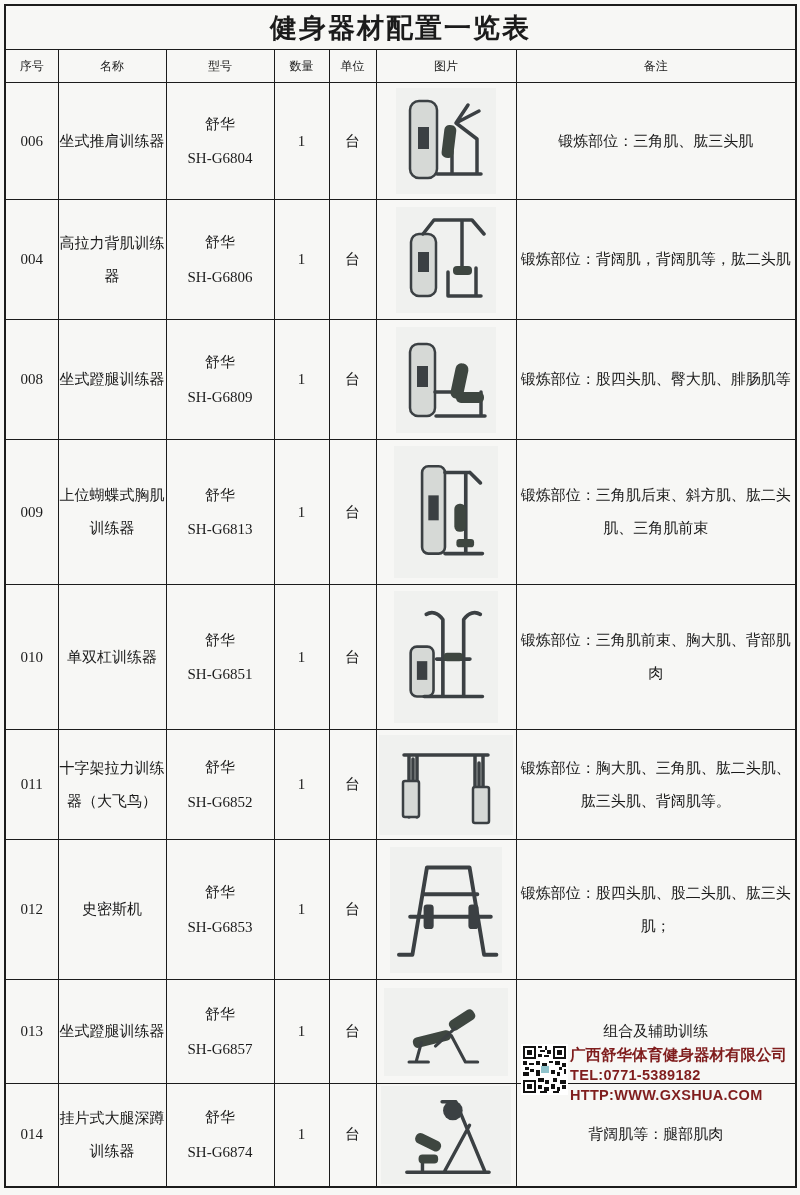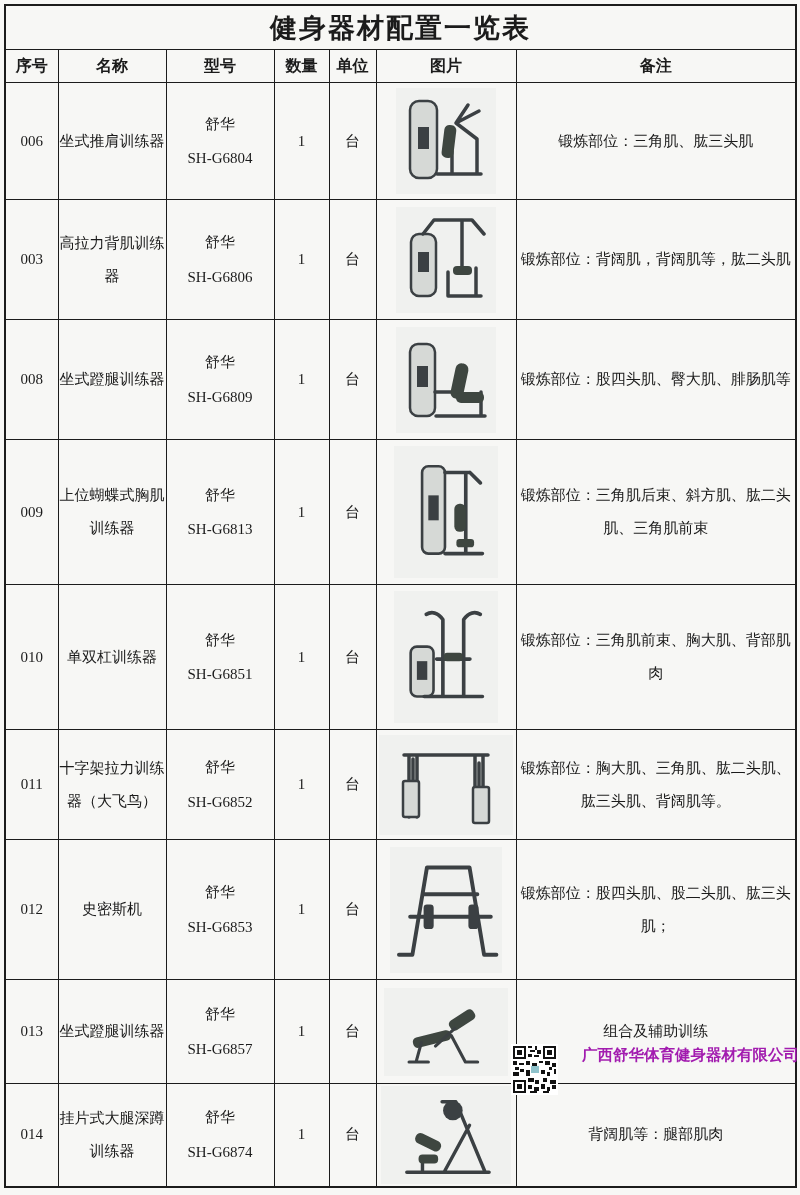--- a/index.html
+++ b/index.html
@@ -18,21 +18,21 @@
   }
   .sheet th,.sheet td{border:1px solid #1c1c1c;padding:0;overflow:hidden;}
 
   .title-cell{
     height:43px;text-align:center;vertical-align:middle;
     font-family:"Liberation Sans","DejaVu Sans",sans-serif;
     font-weight:bold;font-size:27px;letter-spacing:2px;
   }
   .header-row th{
     height:32px;text-align:center;vertical-align:middle;
-    font-size:16px;font-weight:bold;
+    font-size:12px;font-weight:normal;
   }
 
   .sheet td{text-align:center;vertical-align:middle;font-size:15px;line-height:2.2;}
   .c-name{padding:0 13px;line-height:2.3;}
   .c-model div{line-height:2.3;font-family:Liberation Serif, serif;}
   .c-remark{text-align:left;padding:0 9px 0 11px;line-height:2.45;}
 
   tbody tr:nth-child(1){height:117px;}
   tbody tr:nth-child(2){height:120px;}
   tbody tr:nth-child(3){height:120px;}
@@ -56,23 +56,23 @@
 
   
   .c-img .sh{fill:#d6d9d6;stroke:#3b4043;stroke-width:2.5;}
   .c-img .fr{fill:none;stroke:#3b4043;stroke-width:3.5;stroke-linecap:round;stroke-linejoin:round;}
   .c-img .frf{fill:#3b4043;}
   .c-img .pad{fill:#3e4640;}
 
   
   .watermark{
     position:absolute;left:511px;top:1044px;width:286px;
-    display:flex;gap:24px;align-items:flex-start;
+    display:flex;gap:2px;align-items:flex-start;
     font-family:"Liberation Sans","DejaVu Sans",sans-serif;
-    font-weight:bold;color:#a21caf;
+    font-weight:bold;color:#7f1d1d;justify-content:center;
   }
   .qr{width:47px;height:51px;flex:0 0 auto;background:#ffffff;}
   .qr svg{display:block;width:100%;height:100%;}
   .wm-text{display:flex;flex-direction:column;}
   .wm-company{font-size:15.5px;line-height:21px;white-space:nowrap;}
   .wm-line{font-size:14.5px;line-height:20px;letter-spacing:.3px;white-space:nowrap;}
 </style>
 </head>
 <body>
 
@@ -116,21 +116,21 @@
             <svg viewBox="0 0 100 100">
               <rect class="sh" x="14" y="10" width="27" height="77" rx="9"></rect>
               <rect class="frf" x="22" y="36" width="11" height="22"></rect>
               <path class="fr" d="M41 83 H85 M81 83 V48 M81 48 L60 32 M60 32 L83 20 M60 32 L72 14 M56 83 V60"></path>
               <rect class="pad" x="47" y="34" width="12" height="33" rx="5" transform="rotate(7 53 50)"></rect>
             </svg>
           </td>
       <td class="c-remark">锻炼部位：三角肌、肱三头肌</td>
     </tr>
         <tr>
-      <td class="c-seq">003</td>
+      <td class="c-seq">004</td>
       <td class="c-name">高拉力背肌训练器</td>
       <td class="c-model">
         <div>舒华</div>
         <div>SH-G6806</div>
       </td>
       <td class="c-qty">1</td>
       <td class="c-unit">台</td>
       <td class="c-img">
             <svg viewBox="0 0 100 100">
               <rect class="sh" x="15" y="24" width="25" height="62" rx="8"></rect>
@@ -326,16 +326,18 @@
         <g fill="#111111">
           <rect x="3" y="3" width="3" height="3"></rect>
             <rect x="19" y="3" width="3" height="3"></rect>
           <rect x="3" y="21" width="3" height="3"></rect>
         </g>
         <rect x="10.5" y="11.5" width="4.5" height="4" fill="#8fc3cc"></rect>
       </svg>
     </div>
     <div class="wm-text">
       <div class="wm-company">广西舒华体育健身器材有限公司</div>
+      <div class="wm-line">TEL:0771-5389182</div>
+      <div class="wm-line">HTTP:WWW.GXSHUA.COM</div>
     </div>
   </div>
 
 </div>
 
 </body></html>

